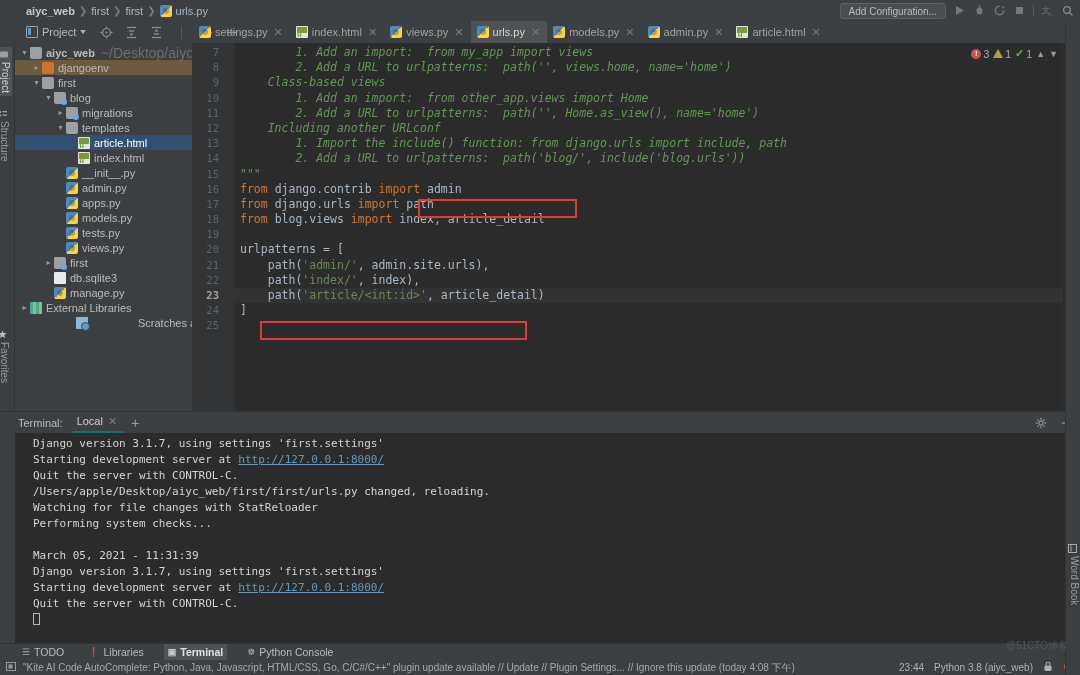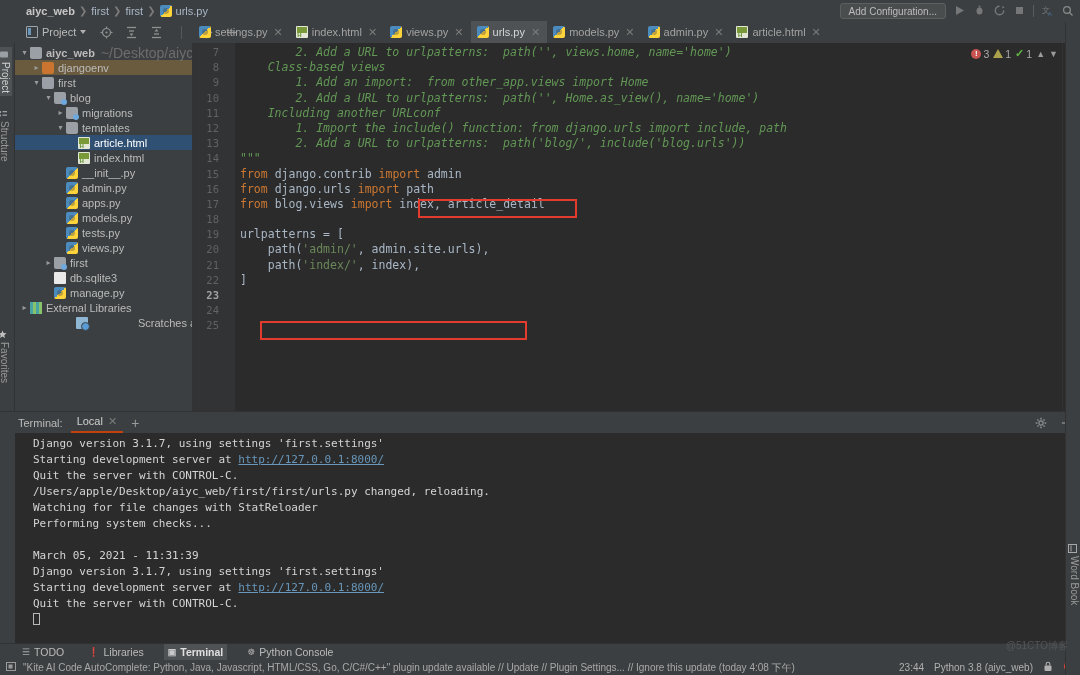--- a/index.html
+++ b/index.html
@@ -134,21 +134,21 @@
   .chk { color: #62b543; font-size: 11px; font-weight: bold; }
   .chev { color: #9a9a9a; font-size: 9px; }
 
   
   .termwrap { flex: none; display: flex; flex-direction: column; background: #3c3f41; }
   .termhead {
     height: 22px; display: flex; align-items: center; padding-left: 18px; gap: 8px; position: relative;
     font-size: 11px; color: #bbbbbb; border-top: 1px solid #323232;
   }
   .termtab { display: flex; align-items: center; gap: 5px; padding: 0 6px; height: 21px; line-height: 21px;
-             border-bottom: 2px solid #c2410c; color: #d0d0d0; }
+             border-bottom: 2px solid #0f766e; color: #d0d0d0; }
   .plus { color: #9a9a9a; font-size: 14px; line-height: 14px; }
   .termhead-right { position: absolute; right: 8px; display: flex; align-items: center; gap: 12px; }
 
   .termbody {
     background: #2b2b2b; flex: 1; overflow: hidden; position: relative;
     font-family: "DejaVu Sans Mono", monospace; font-size: 11px; color: #d4d4d4;
     padding: 3px 0 0 18px; margin-left: 15px;
   }
   .tline { height: 16px; line-height: 16px; white-space: pre; }
   .tlink { color: #6897bb; text-decoration: underline; }
@@ -476,35 +476,37 @@
           <div class="gline">19</div>
           <div class="gline">20</div>
           <div class="gline">21</div>
           <div class="gline">22</div>
           <div class="gline cur">23</div>
           <div class="gline">24</div>
           <div class="gline">25</div>
         </div>
       <div class="code" id="code-host">
 
+      <div class="cline"><span class="doc">        1. Add an import:  from my_app import views</span></div>
           <div class="cline"><span class="doc">        2. Add a URL to urlpatterns:  path('', views.home, name='home')</span></div>
           <div class="cline"><span class="doc">    Class-based views</span></div>
           <div class="cline"><span class="doc">        1. Add an import:  from other_app.views import Home</span></div>
           <div class="cline"><span class="doc">        2. Add a URL to urlpatterns:  path('', Home.as_view(), name='home')</span></div>
           <div class="cline"><span class="doc">    Including another URLconf</span></div>
           <div class="cline"><span class="doc">        1. Import the include() function: from django.urls import include, path</span></div>
           <div class="cline"><span class="doc">        2. Add a URL to urlpatterns:  path('blog/', include('blog.urls'))</span></div>
           <div class="cline"><span class="doc">"""</span></div>
           <div class="cline"><span class="kw">from</span><span class="id"></span><span class="id"> </span><span class="id"></span><span class="id">django</span><span class="id"></span><span class="id">.</span><span class="id"></span><span class="id">contrib</span><span class="id"></span><span class="id"> </span><span class="id"></span><span class="kw">import</span><span class="id"></span><span class="id"> </span><span class="id"></span><span class="id">admin</span></div>
           <div class="cline"><span class="kw">from</span><span class="id"></span><span class="id"> </span><span class="id"></span><span class="id">django</span><span class="id"></span><span class="id">.</span><span class="id"></span><span class="id">urls</span><span class="id"></span><span class="id"> </span><span class="id"></span><span class="kw">import</span><span class="id"></span><span class="id"> </span><span class="id"></span><span class="id">path</span></div>
           <div class="cline"><span class="kw">from</span><span class="id"></span><span class="id"> </span><span class="id"></span><span class="id">blog</span><span class="id"></span><span class="id">.</span><span class="id"></span><span class="id">views</span><span class="id"></span><span class="id"> </span><span class="id"></span><span class="kw">import</span><span class="id"></span><span class="id"> </span><span class="id"></span><span class="id">index</span><span class="id"></span><span class="id">, </span><span class="id"></span><span class="id">article_detail</span></div>
           <div class="cline"></div>
           <div class="cline"><span class="id">urlpatterns</span><span class="id"></span><span class="id"> = [</span></div>
           <div class="cline"><span class="id">    </span><span class="id"></span><span class="id">path</span><span class="id"></span><span class="id">(</span><span class="str">'admin/'</span><span class="id">, </span><span class="id"></span><span class="id">admin</span><span class="id"></span><span class="id">.</span><span class="id"></span><span class="id">site</span><span class="id"></span><span class="id">.</span><span class="id"></span><span class="id">urls</span><span class="id"></span><span class="id">),</span></div>
           <div class="cline"><span class="id">    </span><span class="id"></span><span class="id">path</span><span class="id"></span><span class="id">(</span><span class="str">'index/'</span><span class="id">, </span><span class="id"></span><span class="id">index</span><span class="id"></span><span class="id">),</span></div>
+          <div class="cline cur"><span class="id">    </span><span class="id"></span><span class="id">path</span><span class="id"></span><span class="id">(</span><span class="str">'article/&lt;int:id&gt;'</span><span class="id">, </span><span class="id"></span><span class="id">article_detail</span><span class="id"></span><span class="id">)</span></div>
           <div class="cline"><span class="id">]</span></div>
           <div class="cline"></div>
           <div class="boxmark" style="left:183px; top:156px; width:159px; height:19px;"></div>
           <div class="boxmark" style="left:25px; top:278px; width:267px; height:19px;"></div>
         </div>
 
       <div class="inspect">
         <span class="badge">
           <span class="dot-err">!</span>
           <span>3</span>

